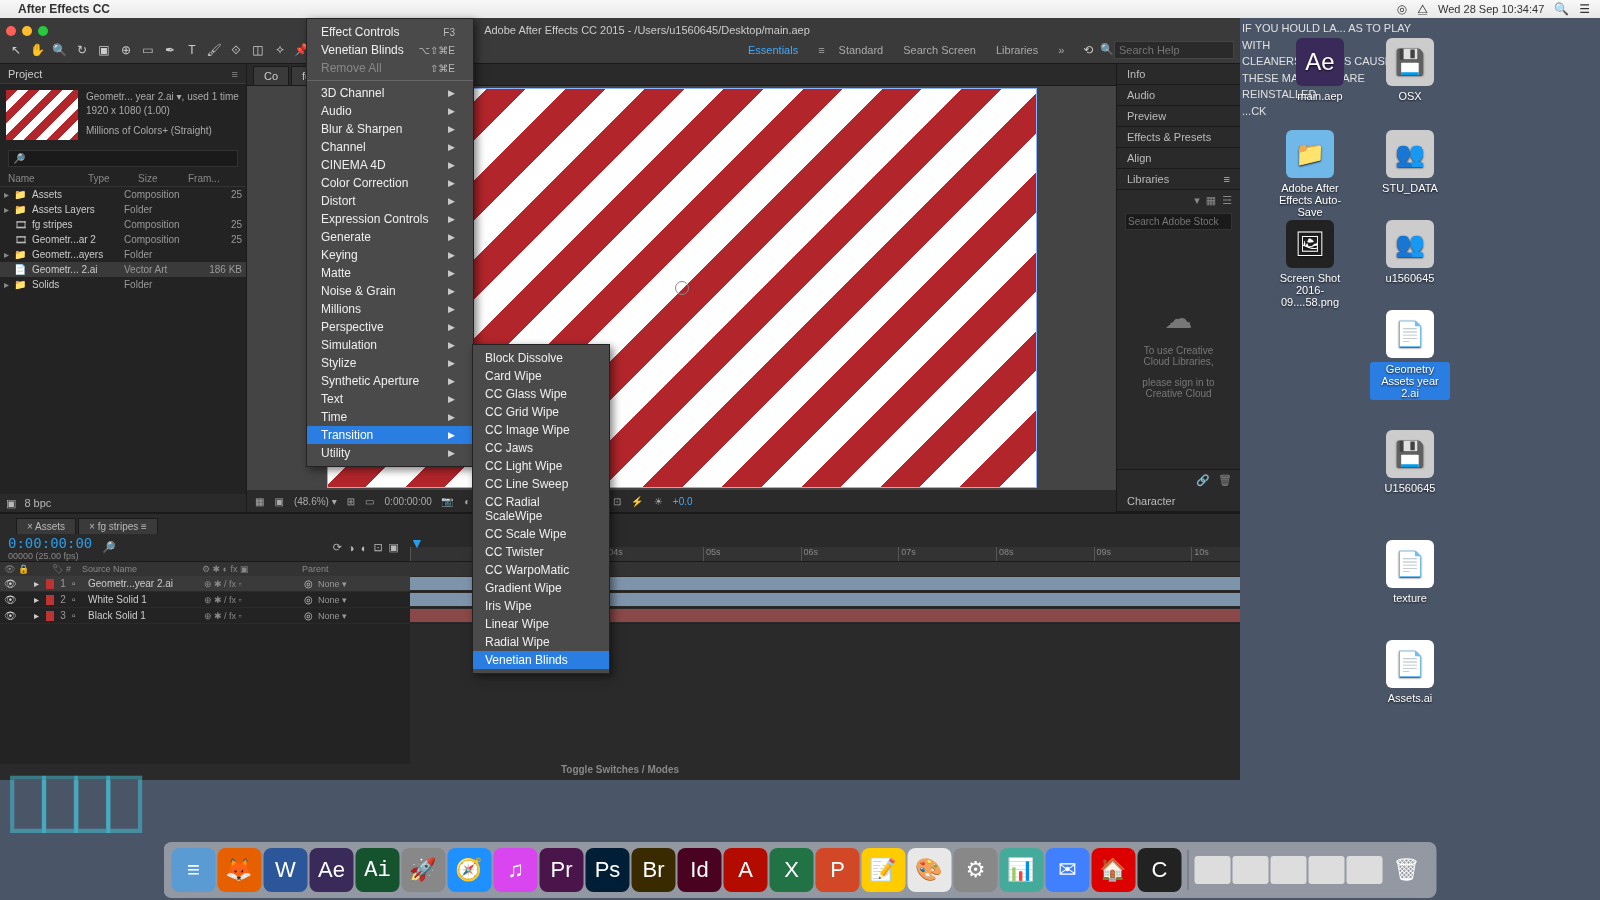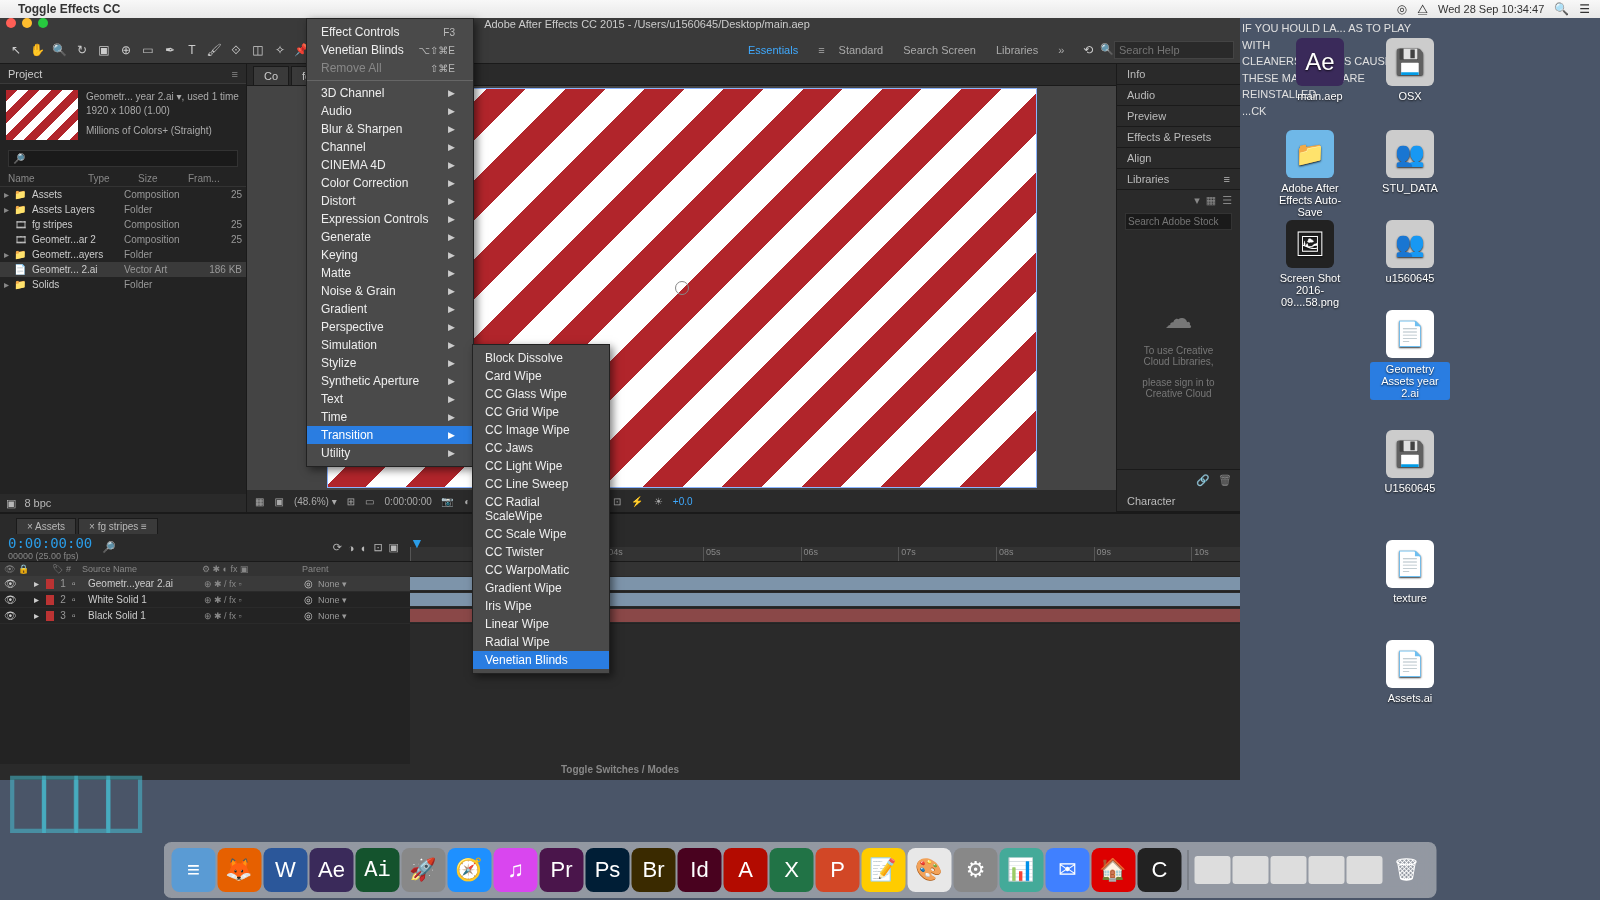--- a/index.html
+++ b/index.html
@@ -10,21 +10,21 @@
 .mac-menubar .apple { margin: 0 10px 0 8px; font-size: 13px; }
 .mac-menubar .app-name { font-weight: bold; margin-right: 12px; }
 .mac-menubar .menu-item { margin-right: 14px; padding: 2px 4px; cursor: default; }
 .mac-menubar .menu-item.active { background: #2a7de1; color: white; }
 .mac-menubar .spacer { flex: 1; }
 .mac-menubar .right-item { margin-right: 10px; font-size: 11px; }
 .mac-menubar .right-icon { margin-right: 10px; font-size: 12px; }
 
 
 .ae-window { position: absolute; top: 18px; left: 0; width: 1240px; height: 762px; background: #232323; color: #b8b8b8; font-size: 11px; display: flex; flex-direction: column; }
-.ae-titlebar { height: 18px; background: #3a3a3a; display: flex; align-items: flex-start; padding: 0 6px; }
+.ae-titlebar { height: 18px; background: #3a3a3a; display: flex; align-items: flex-end; padding: 0 6px; }
 .ae-titlebar .traffic { display: flex; gap: 6px; margin-right: 12px; }
 .ae-titlebar .dot { width: 10px; height: 10px; border-radius: 50%; }
 .ae-titlebar .red { background: #ff5f56; }
 .ae-titlebar .yellow { background: #ffbd2e; }
 .ae-titlebar .green { background: #27c93f; }
 .ae-titlebar .title { flex: 1; text-align: center; color: #ccc; font-size: 11px; }
 
 .ae-toolbar { height: 28px; background: #3a3a3a; border-bottom: 1px solid #1a1a1a; display: flex; align-items: center; padding: 0 6px; }
 .ae-toolbar .tool { width: 20px; height: 20px; margin-right: 2px; display: flex; align-items: center; justify-content: center; color: #ccc; font-size: 12px; cursor: pointer; }
 .ae-toolbar .spacer { flex: 1; }
@@ -124,21 +124,21 @@
 .dock .dock-item { width: 44px; height: 44px; border-radius: 8px; display: flex; align-items: center; justify-content: center; font-size: 22px; color: white; cursor: pointer; }
 .dock .dock-sep { width: 1px; height: 40px; background: rgba(0,0,0,0.3); margin: 0 4px; }
 
 .watermark { position: absolute; left: 10px; bottom: 60px; font-size: 60px; color: rgba(70,200,220,0.5); font-family: monospace; letter-spacing: -4px; font-weight: bold; }
 </style>
 </head>
 <body>
 
 <div class="mac-menubar">
   <span class="apple"></span>
-  <span class="app-name">Toggle Effects CC</span>
+  <span class="app-name">After Effects CC</span>
   <span class="spacer"></span>
   <span class="right-icon">◎</span>
   <span class="right-icon">⧋</span>
   <span class="right-item">Wed 28 Sep  10:34:47</span>
   <span class="right-icon">🔍</span>
   <span class="right-icon">☰</span>
 </div>
 
 <div class="bg-text">
   <div>IF YOU HOULD LA... AS TO PLAY WITH</div>
@@ -477,21 +477,21 @@
     </div>
     <div class="mi">
       <span>Matte</span>
       <span class="arrow">▶</span>
     </div>
     <div class="mi">
       <span>Noise &amp; Grain</span>
       <span class="arrow">▶</span>
     </div>
     <div class="mi">
-      <span>Gradient</span>
+      <span>Millions</span>
       <span class="arrow">▶</span>
     </div>
     <div class="mi">
       <span>Perspective</span>
       <span class="arrow">▶</span>
     </div>
     <div class="mi">
       <span>Simulation</span>
       <span class="arrow">▶</span>
     </div>

